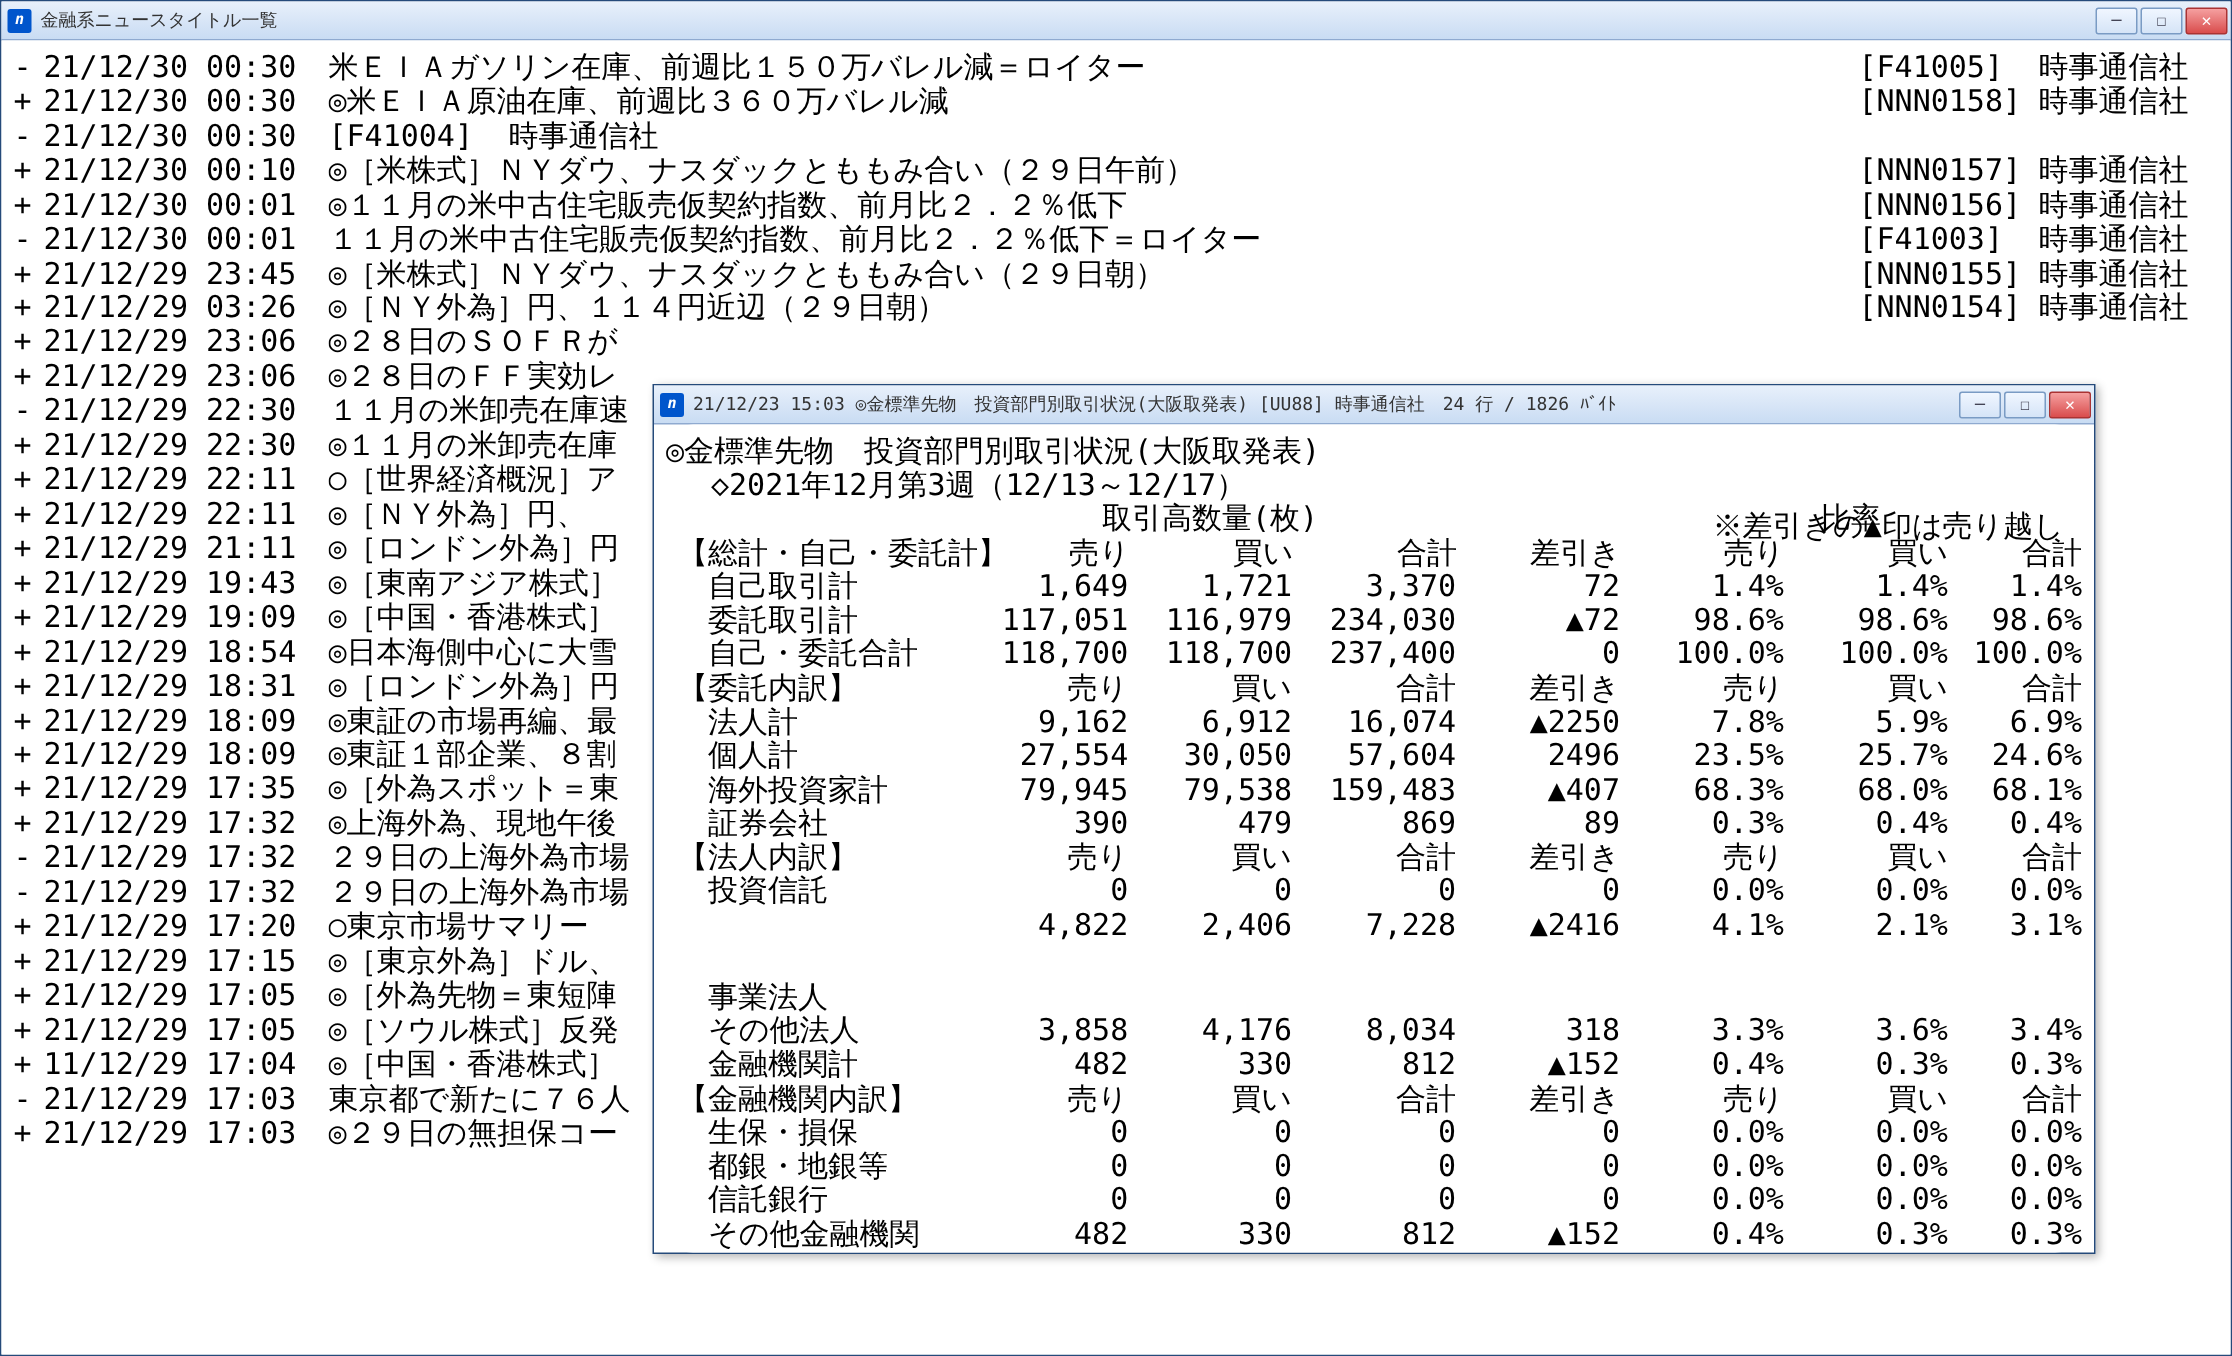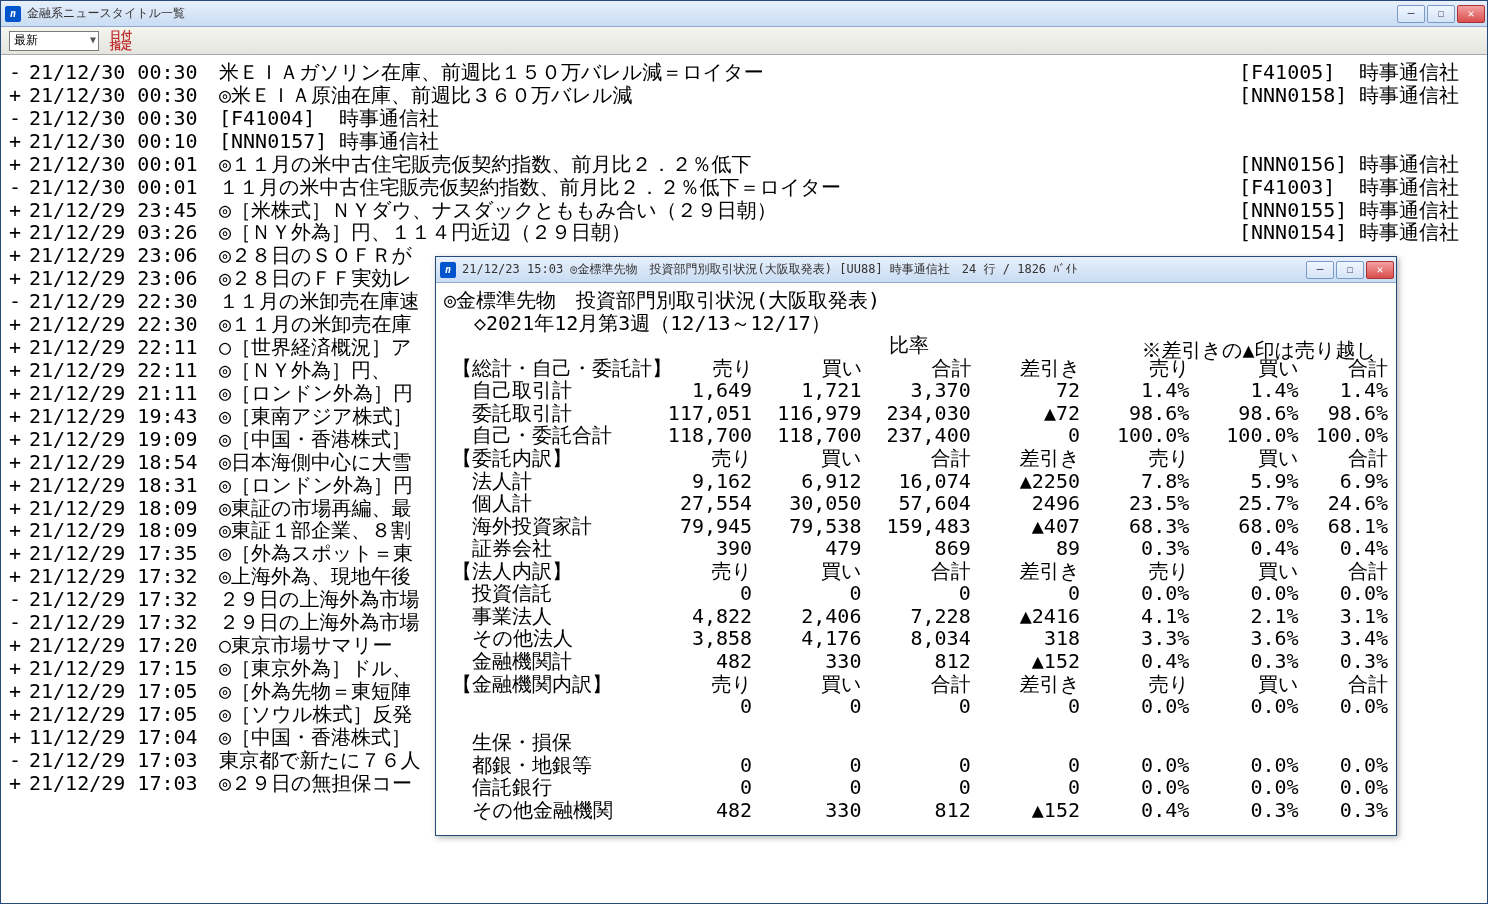--- a/index.html
+++ b/index.html
@@ -38,24 +38,20 @@
 <div class="window" style="left:0;top:0;width:1488px;height:904px;">
   <div class="titlebar">
     <div class="app-icon">n</div>
     <div class="title">金融系ニュースタイトル一覧</div>
     <div class="win-btns">
       <div class="win-btn">─</div>
       <div class="win-btn">☐</div>
       <div class="win-btn close">✕</div>
     </div>
   </div>
-  <div class="toolbar">
-    <div class="dropdown">最新</div>
-    <div class="date-btn">日付<br>指定</div>
-  </div>
   <div class="content" id="news-list">
       <div class="news-row">
         <span class="exp">-</span>
         <span class="dt">21/12/30 00:30</span>
         <span class="headline">米ＥＩＡガソリン在庫、前週比１５０万バレル減＝ロイター</span>
         <span class="code">[F41005]</span>
         <span class="src">時事通信社</span>
       </div>
       <div class="news-row">
         <span class="exp">+</span>
@@ -66,20 +62,21 @@
       </div>
       <div class="news-row">
         <span class="exp">-</span>
         <span class="dt">21/12/30 00:30</span>
         <span class="code">[F41004]</span>
         <span class="src">時事通信社</span>
       </div>
       <div class="news-row">
         <span class="exp">+</span>
         <span class="dt">21/12/30 00:10</span>
+        <span class="headline">◎［米株式］ＮＹダウ、ナスダックとももみ合い（２９日午前）</span>
         <span class="code">[NNN0157]</span>
         <span class="src">時事通信社</span>
       </div>
       <div class="news-row">
         <span class="exp">+</span>
         <span class="dt">21/12/30 00:01</span>
         <span class="headline">◎１１月の米中古住宅販売仮契約指数、前月比２．２％低下</span>
         <span class="code">[NNN0156]</span>
         <span class="src">時事通信社</span>
       </div>
@@ -284,20 +281,21 @@
       <div class="win-btn">☐</div>
       <div class="win-btn close">✕</div>
     </div>
   </div>
   <div class="content sub-content" style="position:relative;border-radius:26px;">
     <div>◎金標準先物　投資部門別取引状況(大阪取発表)</div>
     <div style="padding-left:30px;">◇2021年12月第3週（12/13～12/17）</div>
     <div class="note">※差引きの▲印は売り越し</div>
     <div class="hdr-row">
       <div class="lbl"></div>
+      <div style="width:330px;text-align:center;">取引高数量(枚)</div>
       <div style="width:110px;"></div>
       <div style="width:310px;text-align:center;">比率</div>
     </div>
     <div id="data-body">
         <div class="data-row">
           <div class="lbl">【総計・自己・委託計】</div>
           <div class="c1">売り</div>
           <div class="c2">買い</div>
           <div class="c3">合計</div>
           <div class="c4">差引き</div>
@@ -399,21 +397,21 @@
           <div class="lbl" style="padding-left:28px;">投資信託</div>
           <div class="c1">0</div>
           <div class="c2">0</div>
           <div class="c3">0</div>
           <div class="c4">0</div>
           <div class="c5">0.0%</div>
           <div class="c6">0.0%</div>
           <div class="c7">0.0%</div>
         </div>
         <div class="data-row">
-          <div class="lbl" style="padding-left:28px;">事業法人</div>
+          <div class="lbl" style="padding-left:28px;margin-top:48px;">事業法人</div>
           <div class="c1">4,822</div>
           <div class="c2">2,406</div>
           <div class="c3">7,228</div>
           <div class="c4">▲2416</div>
           <div class="c5">4.1%</div>
           <div class="c6">2.1%</div>
           <div class="c7">3.1%</div>
         </div>
         <div class="data-row">
           <div class="lbl" style="padding-left:28px;">その他法人</div>
@@ -439,21 +437,21 @@
           <div class="lbl">【金融機関内訳】</div>
           <div class="c1">売り</div>
           <div class="c2">買い</div>
           <div class="c3">合計</div>
           <div class="c4">差引き</div>
           <div class="c5">売り</div>
           <div class="c6">買い</div>
           <div class="c7">合計</div>
         </div>
         <div class="data-row">
-          <div class="lbl" style="padding-left:28px;margin-top:36px;">生保・損保</div>
+          <div class="lbl" style="padding-left:28px;">生保・損保</div>
           <div class="c1">0</div>
           <div class="c2">0</div>
           <div class="c3">0</div>
           <div class="c4">0</div>
           <div class="c5">0.0%</div>
           <div class="c6">0.0%</div>
           <div class="c7">0.0%</div>
         </div>
         <div class="data-row">
           <div class="lbl" style="padding-left:28px;">都銀・地銀等</div>

